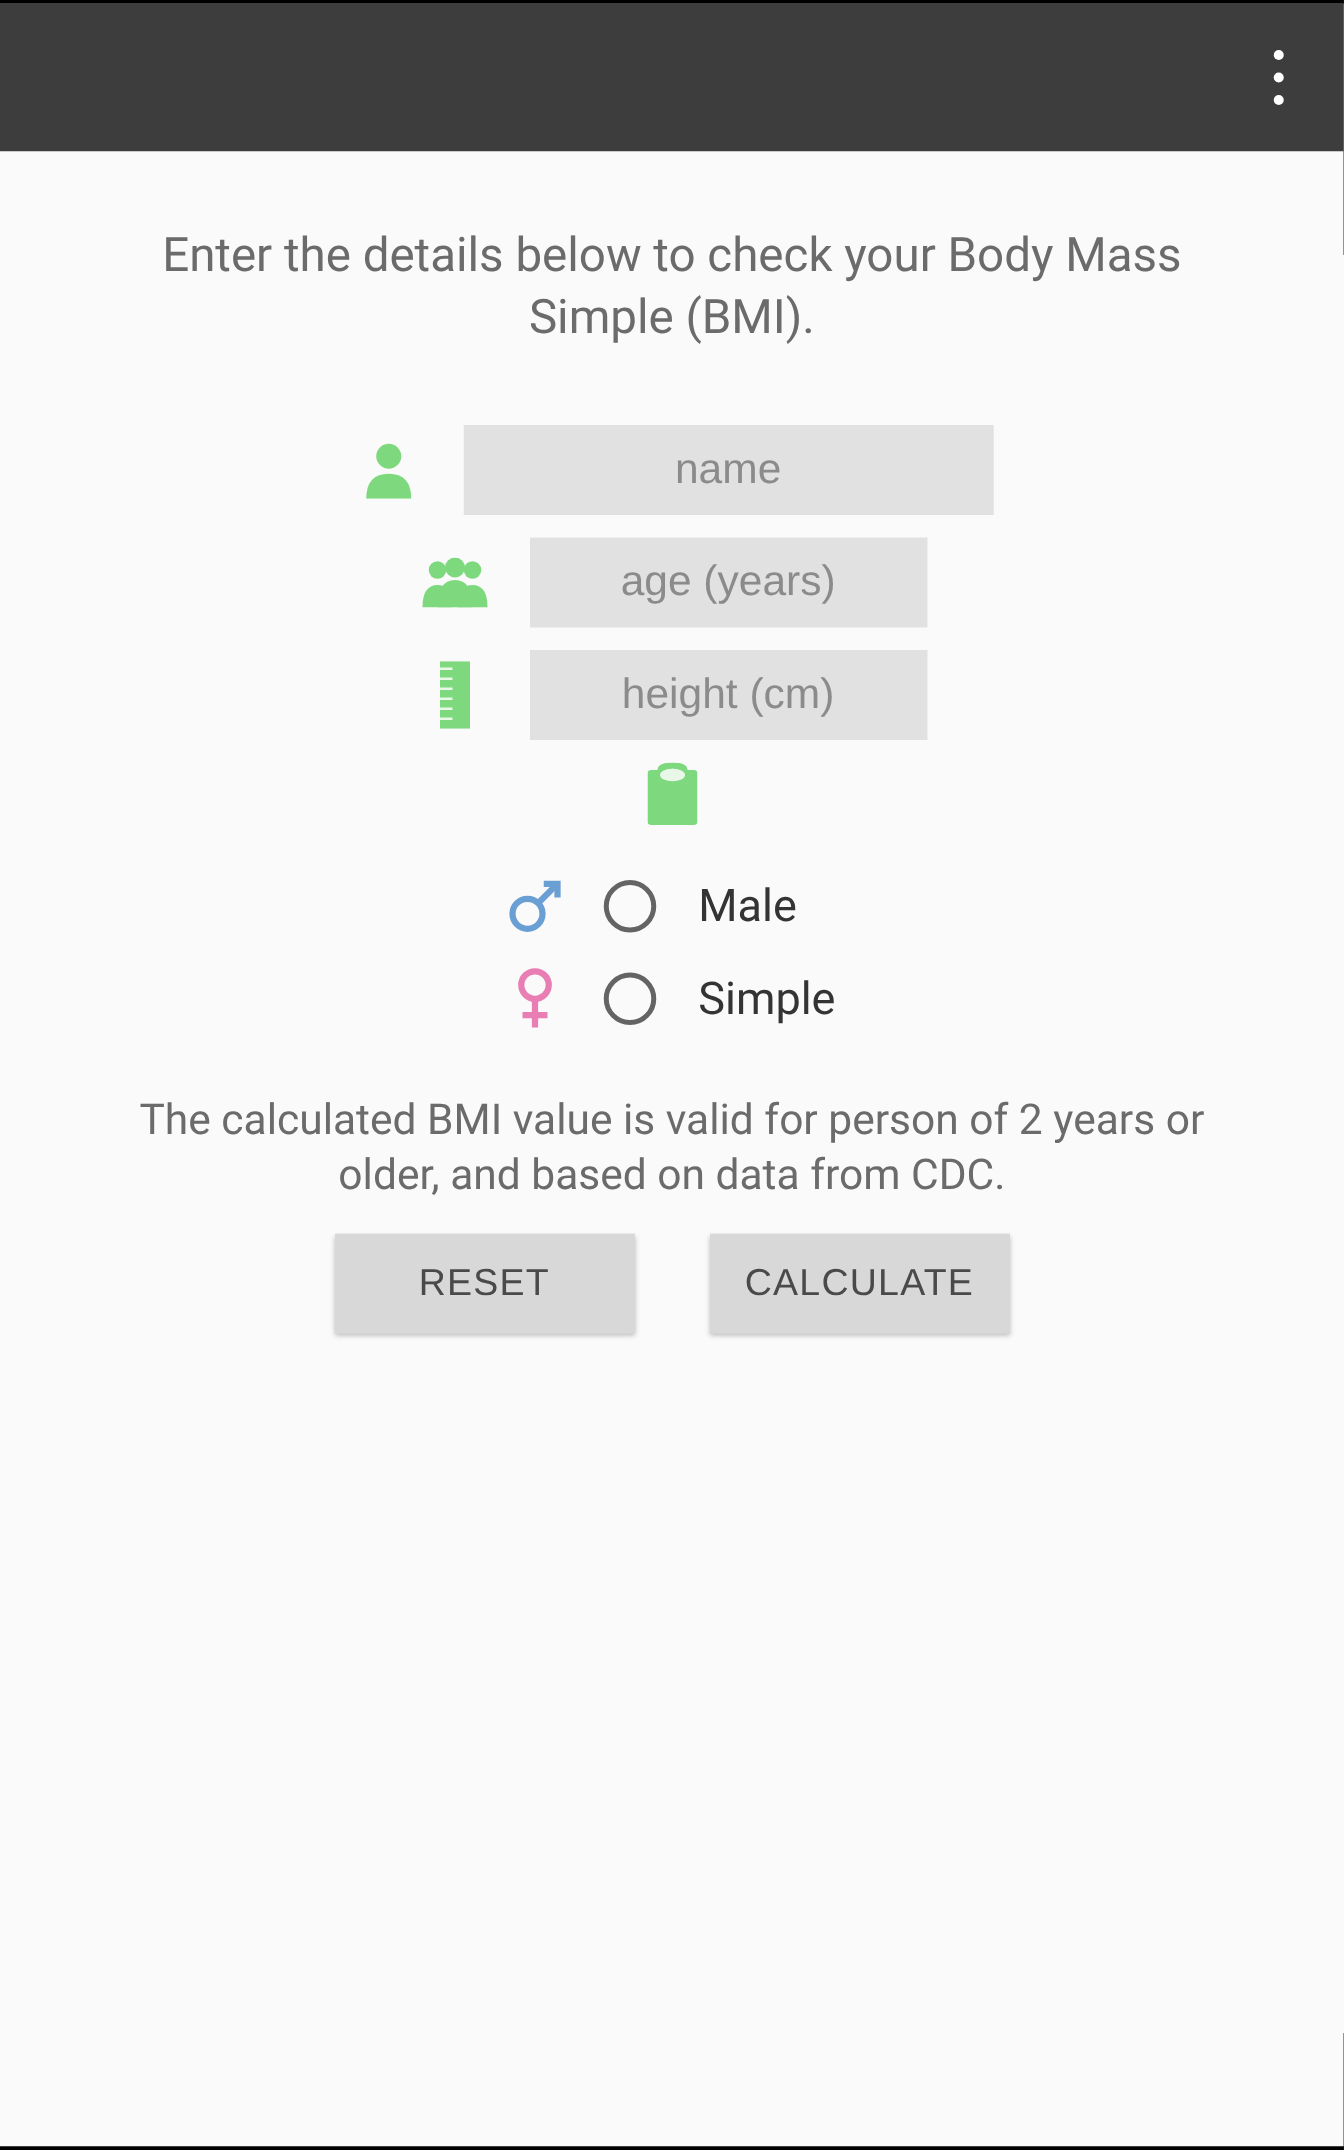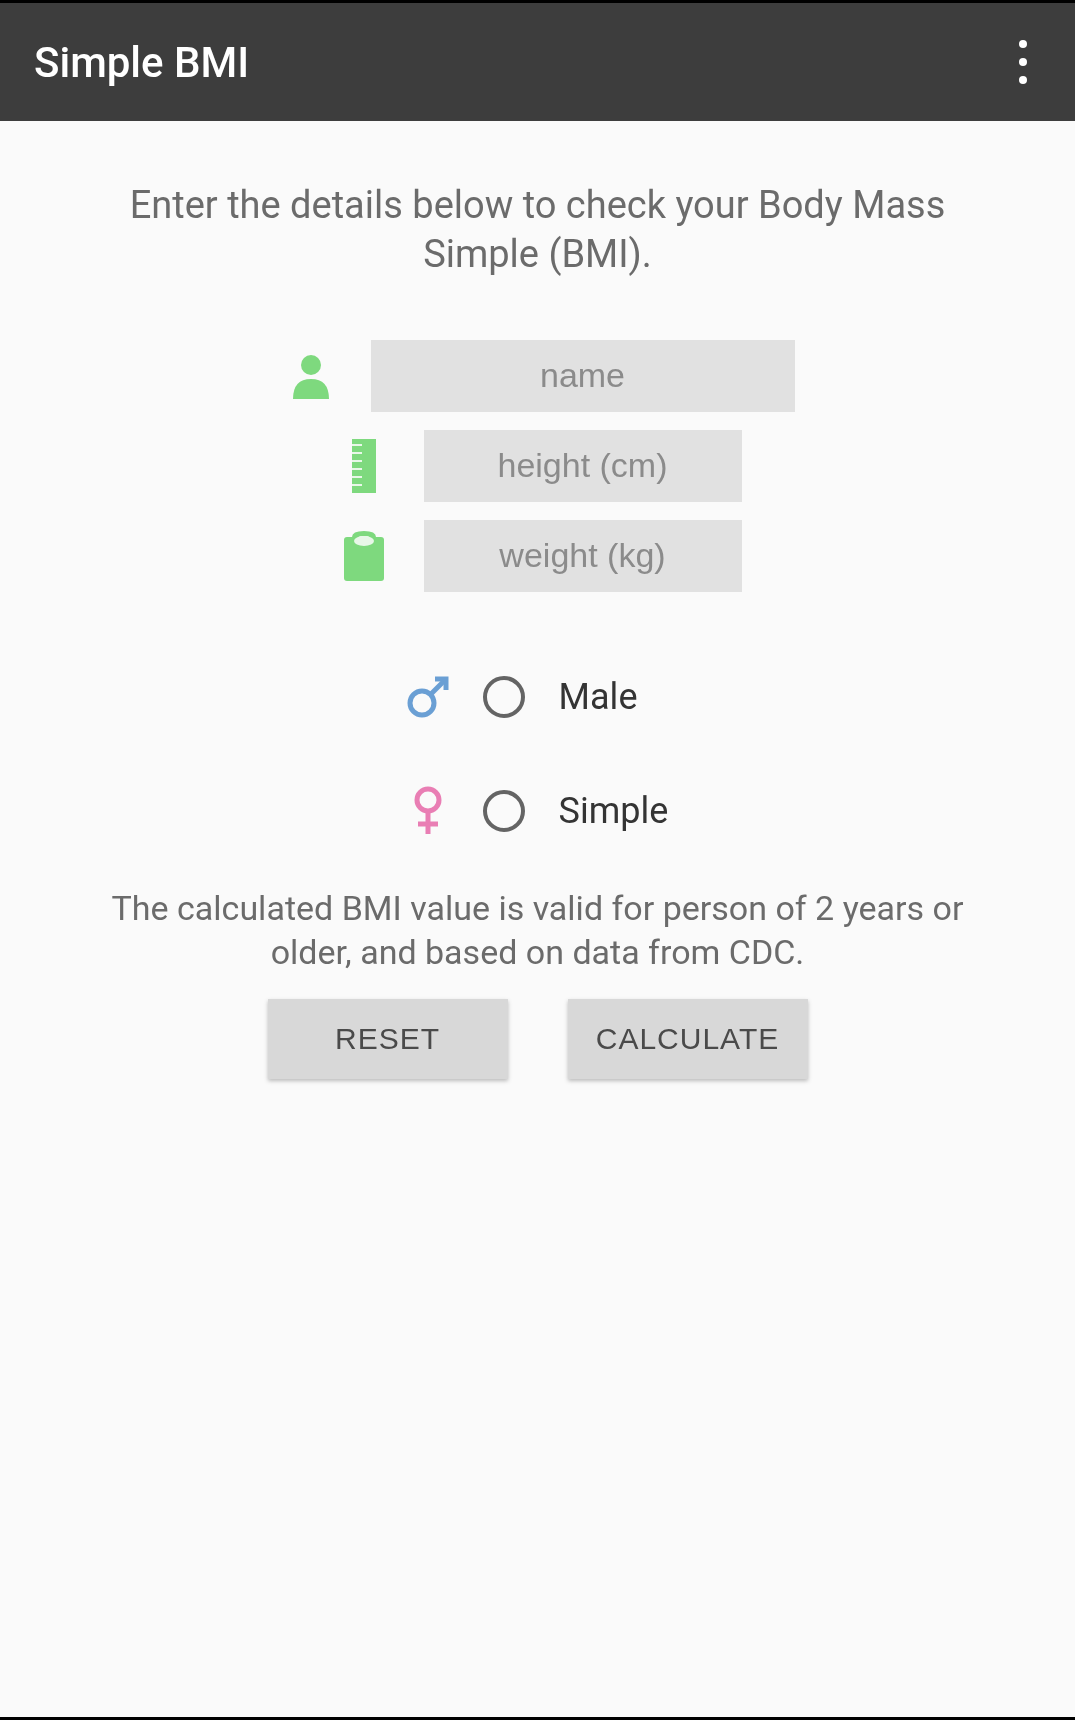--- a/index.html
+++ b/index.html
@@ -12,34 +12,33 @@
   .content { flex: 1; padding: 60px 70px 0 70px; display: flex; flex-direction: column; align-items: center; }
   .instruction { font-size: 38px; color: #6b6b6b; text-align: center; line-height: 1.3; margin-bottom: 60px; padding: 0 10px; }
   .form-rows { display: flex; flex-direction: column; align-items: center; gap: 18px; margin-bottom: 30px; }
   .form-row { display: flex; align-items: center; justify-content: center; gap: 30px; }
   .icon-slot { width: 60px; display: flex; justify-content: center; align-items: center; }
   .text-input { height: 72px; background: #e1e1e1; border: none; font-size: 34px; color: #444; text-align: center; outline: none; }
   .text-input::placeholder { color: #8b8b8b; }
   .name-input { width: 424px; }
   .age-input, .height-input, .weight-input { width: 318px; }
   .radio-group { display: flex; flex-direction: column; gap: 28px; margin-top: 14px; margin-bottom: 50px; }
-  .radio-row { display: flex; align-items: center; gap: 34px; margin-top: 40px; }
+  .radio-row { display: flex; align-items: center; gap: 34px; }
   .radio-icon { width: 42px; display: flex; justify-content: center; }
   .radio-circle { width: 42px; height: 42px; border: 4px solid #646464; border-radius: 50%; cursor: pointer; }
   .radio-label { font-size: 36px; color: #343434; }
   .note { font-size: 34px; color: #6b6b6b; text-align: center; line-height: 1.3; margin-bottom: 25px; padding: 0 10px; }
   .btn-row { display: flex; gap: 60px; }
   .btn { width: 240px; height: 80px; background: #d8d8d8; border: none; font-size: 30px; font-weight: 500; color: #4a4a4a; letter-spacing: 1px; cursor: pointer; box-shadow: 0 2px 4px rgba(0,0,0,0.25); }
 </style>
 </head>
 <body>
 
 <div class="app">
   <div class="header">
-    <div class="header-title">Simple BMI</div>
     <div class="more-btn">
       <span></span>
       <span></span>
       <span></span>
     </div>
   </div>
 
   <div class="content">
     <div class="instruction">Enter the details below to check your Body Mass Simple (BMI).</div>
 
@@ -48,20 +47,33 @@
       <div class="form-row">
         <div class="icon-slot">
           <svg width="44" height="46" viewBox="0 0 44 46">
             <circle cx="22" cy="12" r="10" fill="#7ed97e"></circle>
             <path d="M 4 46 Q 4 26 22 26 Q 40 26 40 46 Z" fill="#7ed97e"></path>
           </svg>
         </div>
         <input class="text-input name-input" placeholder="name" style="">
       </div>
 
+      <div class="form-row">
+        <div class="icon-slot">
+          <svg width="58" height="40" viewBox="0 0 58 40">
+            <circle cx="15" cy="10" r="7" fill="#7ed97e"></circle>
+            <path d="M 3 40 Q 3 22 15 22 Q 27 22 27 40 Z" fill="#7ed97e"></path>
+            <circle cx="43" cy="10" r="7" fill="#7ed97e"></circle>
+            <path d="M 31 40 Q 31 22 43 22 Q 55 22 55 40 Z" fill="#7ed97e"></path>
+            <circle cx="29" cy="8" r="8" fill="#7ed97e"></circle>
+            <path d="M 15 40 Q 15 18 29 18 Q 43 18 43 40 Z" fill="#7ed97e"></path>
+          </svg>
+        </div>
+        <input class="text-input age-input" placeholder="age (years)" style="">
+      </div>
 
       <div class="form-row">
         <div class="icon-slot">
           <svg width="24" height="54" viewBox="0 0 24 54">
             <rect x="0" y="0" width="24" height="54" fill="#7ed97e"></rect>
             <line x1="0" y1="6" x2="10" y2="6" stroke="#e8f7e8" stroke-width="2"></line>
             <line x1="0" y1="14" x2="10" y2="14" stroke="#e8f7e8" stroke-width="2"></line>
             <line x1="0" y1="22" x2="10" y2="22" stroke="#e8f7e8" stroke-width="2"></line>
             <line x1="0" y1="30" x2="10" y2="30" stroke="#e8f7e8" stroke-width="2"></line>
             <line x1="0" y1="38" x2="10" y2="38" stroke="#e8f7e8" stroke-width="2"></line>
@@ -72,21 +84,20 @@
       </div>
 
       <div class="form-row">
         <div class="icon-slot">
           <svg width="40" height="50" viewBox="0 0 40 50">
             <rect x="0" y="6" width="40" height="44" rx="3" fill="#7ed97e"></rect>
             <path d="M 8 6 Q 8 0 20 0 Q 32 0 32 6 L 28 10 Q 28 5 20 5 Q 12 5 12 10 Z" fill="#7ed97e"></path>
             <ellipse cx="20" cy="10" rx="10" ry="5" fill="#e8f7e8"></ellipse>
           </svg>
         </div>
-        <input class="text-input weight-input" placeholder="weight (kg)" style="">
       </div>
 
     </div>
 
     <div class="radio-group">
       <div class="radio-row">
         <div class="radio-icon">
           <svg width="42" height="42" viewBox="0 0 42 42">
             <circle cx="15" cy="27" r="12" fill="none" stroke="#6a9fd4" stroke-width="5"></circle>
             <line x1="24" y1="18" x2="38" y2="4" stroke="#6a9fd4" stroke-width="5"></line>

